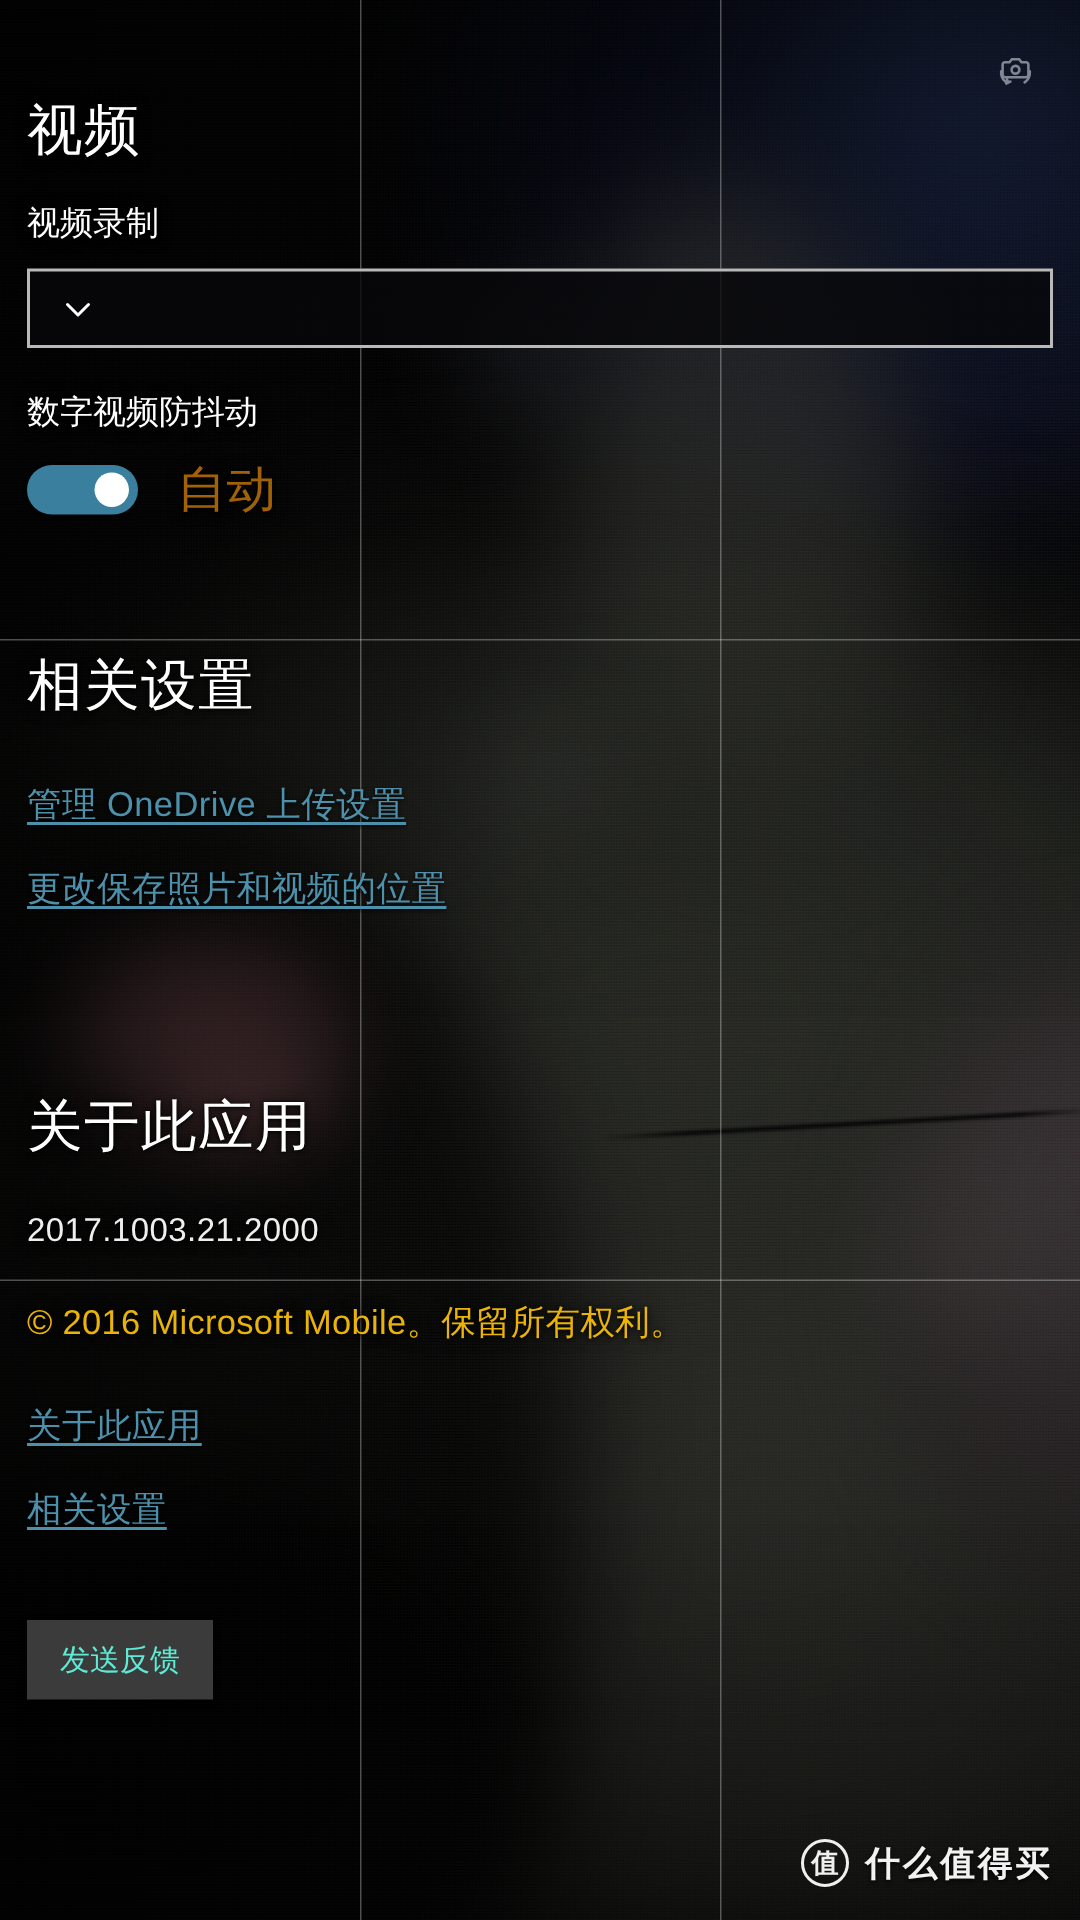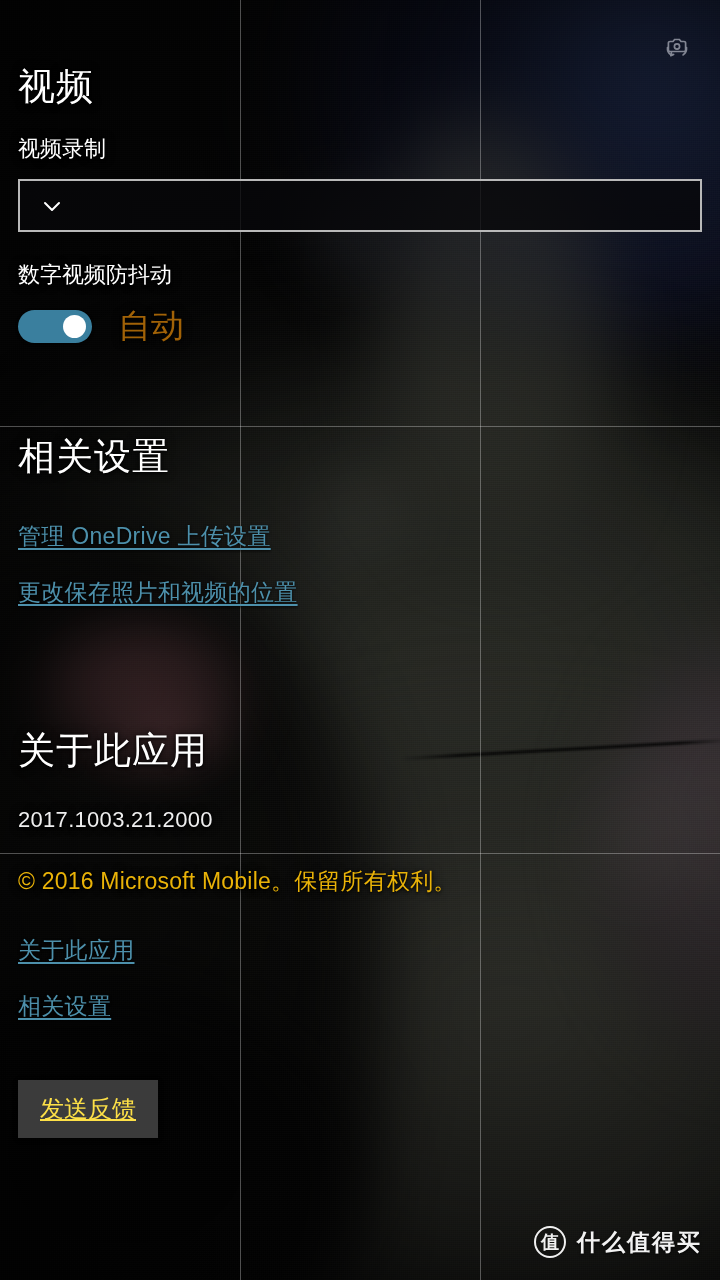--- a/index.html
+++ b/index.html
@@ -271,27 +271,26 @@
   }
   .copyright {
     color: #eab308;
     font-size: 23px;
     letter-spacing: .2px;
   }
 
   .btn {
     display: inline-block;
     background: #3b3b3b;
-    color: #fde047;
-    font-size: 24px;
+    color: #5eead4;
+    font-size: 20px;
     padding: 13px 22px;
     border: none;
     cursor: pointer;
     box-shadow: 0 1px 4px rgba(0,0,0,.6);
-    text-decoration: underline;
   }
 
   
   #cam-switch {
     position: absolute;
     right: 16px;
     top: 20px;
     width: 54px;
     height: 54px;
     z-index: 3;

